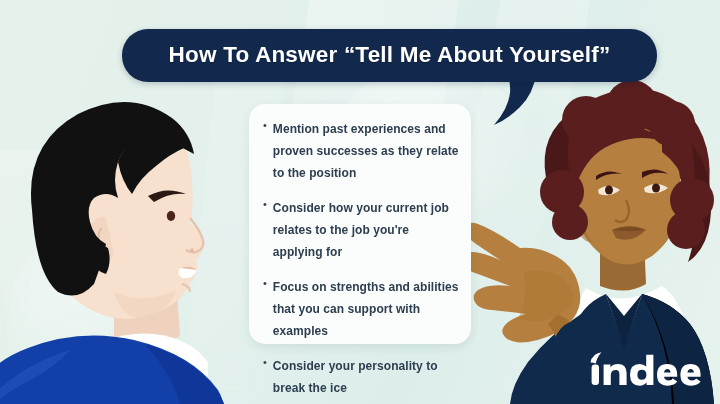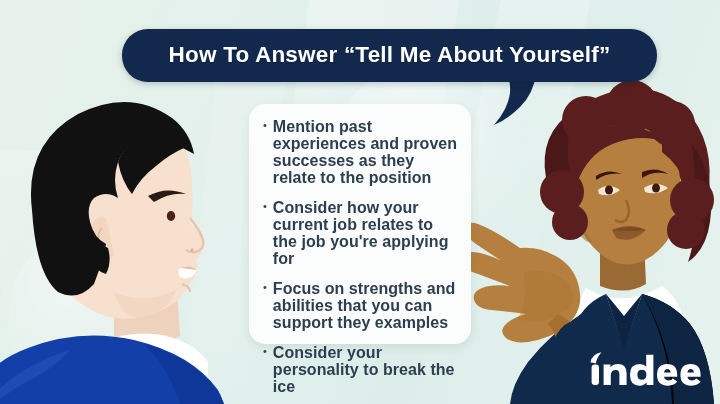--- a/index.html
+++ b/index.html
@@ -61,21 +61,21 @@
   }
   .bullet-row{
     display:flex;align-items:flex-start;margin-bottom:13px;
   }
   .bullet-row:last-child{margin-bottom:0;}
   .bullet-dot{
     color:#2d3e50;font-size:11px;line-height:15.5px;
     margin-right:6px;flex:0 0 auto;
   }
   .bullet-text{
-    color:#2d3e50;font-size:16px;line-height:17px;font-weight:600;
+    color:#2d3e50;font-size:12px;line-height:22px;font-weight:600;
     letter-spacing:.05px;
   }
 
   
   .person{position:absolute;z-index:4;}
   #man-figure{left:-6px;top:78px;width:268px;height:326px;}
   #woman-figure{left:466px;top:72px;width:256px;height:332px;}
 
   
   #indeed-logo{
@@ -263,21 +263,21 @@
       <span class="bullet-text">Mention past experiences and proven successes as they relate to the position</span>
     </div>
 
     <div class="bullet-row">
       <span class="bullet-dot">•</span>
       <span class="bullet-text">Consider how your current job relates to the job you're applying for</span>
     </div>
 
     <div class="bullet-row">
       <span class="bullet-dot">•</span>
-      <span class="bullet-text">Focus on strengths and abilities that you can support they examples</span>
+      <span class="bullet-text">Focus on strengths and abilities that you can support with examples</span>
     </div>
 
     <div class="bullet-row">
       <span class="bullet-dot">•</span>
       <span class="bullet-text">Consider your personality to break the ice</span>
     </div>
 
   </div>
 
   <svg id="indeed-logo" viewBox="0 0 120 40">

